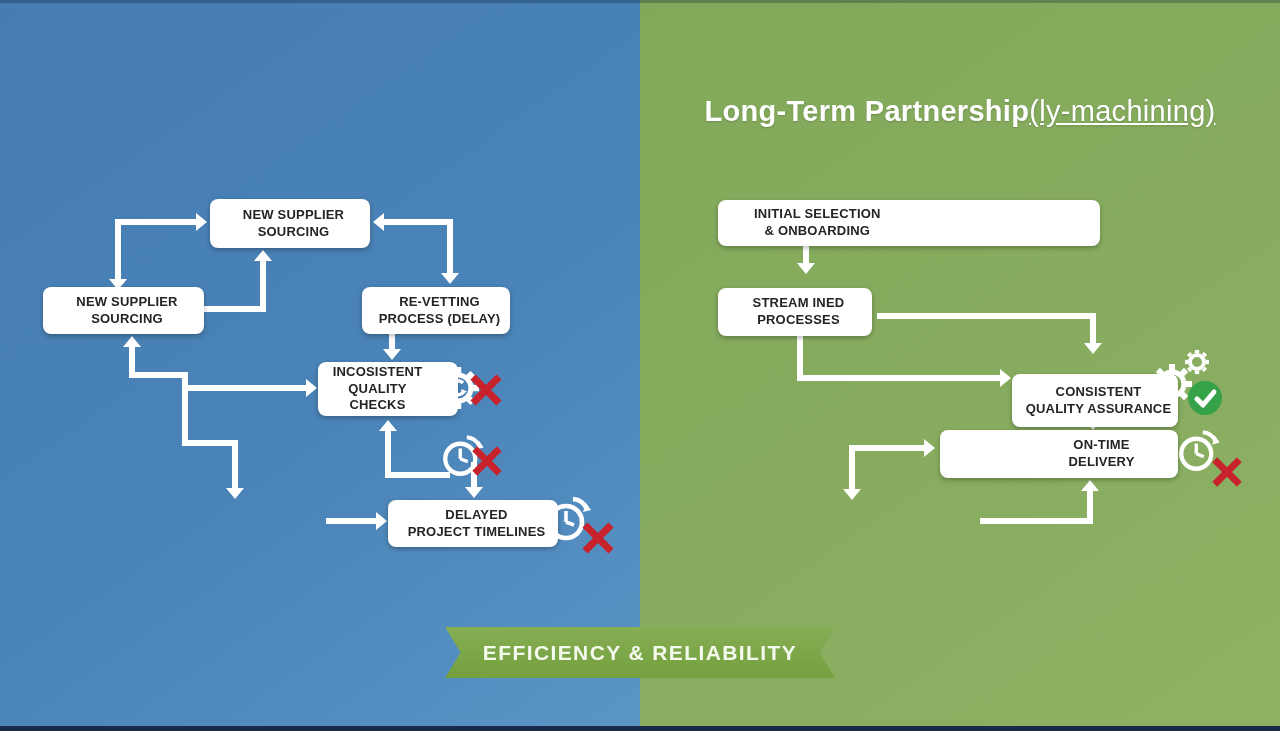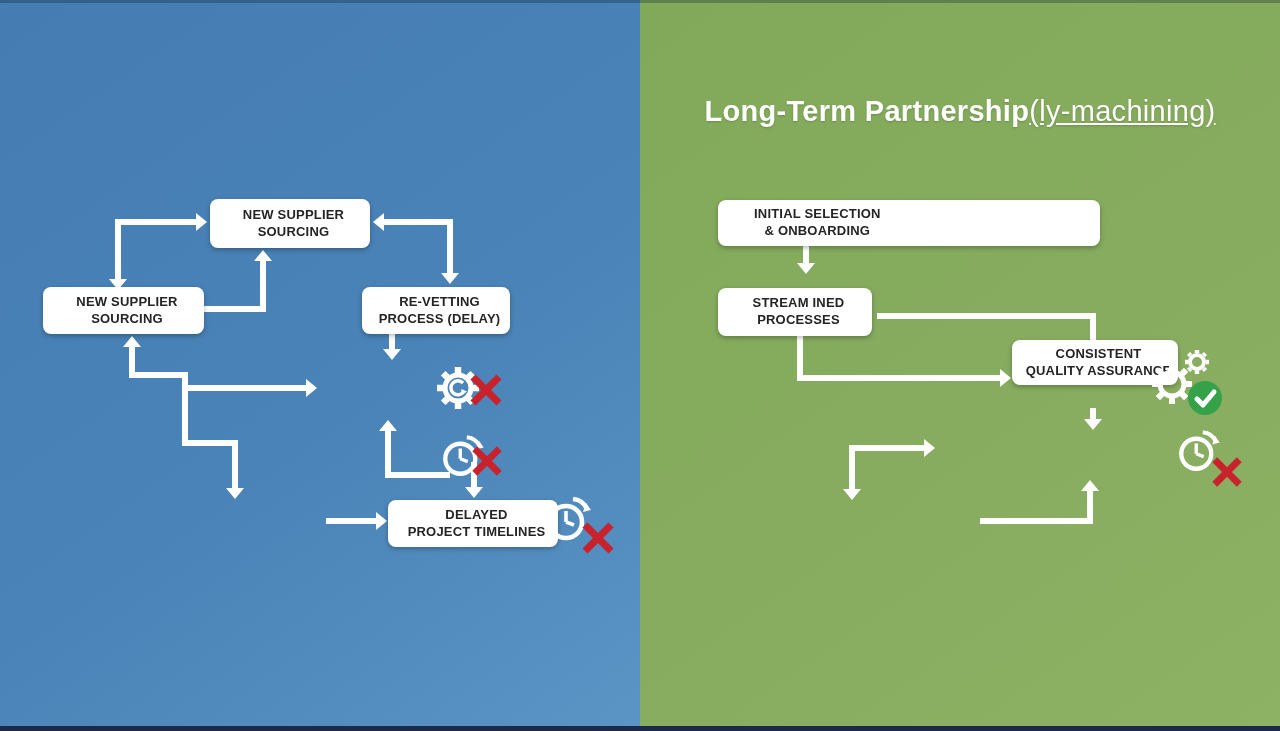--- a/index.html
+++ b/index.html
@@ -110,29 +110,34 @@
   <div class="seg h" style="left:980px;top:518px;width:113px;"></div>
   <div class="seg v" style="left:1087px;top:490px;height:34px;"></div>
   <div class="ah up" style="left:1081px;top:480px;"></div>
 
   <div class="node" style="left:210px;top:199px;width:160px;height:49px;">NEW SUPPLIER
 SOURCING</div>
   <div class="node" style="left:43px;top:287px;width:161px;height:47px;">NEW SUPPLIER
 SOURCING</div>
   <div class="node" style="left:362px;top:287px;width:148px;height:47px;">RE-VETTING
 PROCESS (DELAY)</div>
+  <div class="node" style="left:318px;top:362px;width:140px;height:54px;padding-right:28px;">INCOSISTENT
+QUALITY
+CHECKS</div>
   <div class="node" style="left:718px;top:200px;width:382px;height:46px;justify-content:flex-start;padding-left:36px;">INITIAL SELECTION
 &amp; ONBOARDING</div>
 
   <div class="node" style="left:388px;top:500px;width:170px;height:47px;">DELAYED
 PROJECT TIMELINES</div>
   <div class="node" style="left:718px;top:288px;width:154px;height:48px;">STREAM INED
 PROCESSES</div>
-  <div class="node" style="left:1012px;top:340px;width:166px;height:45px;">CONSISTENT
+  <div class="node" style="left:1012px;top:374px;width:166px;height:53px;">CONSISTENT
 QUALITY ASSURANCE</div>
+  <div class="node" style="left:940px;top:430px;width:238px;height:48px;padding-left:85px;">ON-TIME
+DELIVERY</div>
 
   <svg class="icon" style="left:426px;top:356px;" width="64" height="64" viewBox="0 0 64 64">
     <g stroke="#fff" fill="none">
       <circle cx="32" cy="32" r="13" stroke-width="5"></circle>
       <g stroke-width="6.5">
         <line x1="47" y1="32" x2="53" y2="32"></line>
           <line x1="11" y1="32" x2="17" y2="32"></line>
         <line x1="32" y1="11" x2="32" y2="17"></line>
           <line x1="32" y1="47" x2="32" y2="53"></line>
         <line x1="42.6" y1="21.4" x2="46.8" y2="17.2"></line>
@@ -223,17 +228,20 @@
     </g>
     <polygon points="45,26 53,24 48,17" fill="#fff"></polygon>
   </svg>
   <svg class="icon" style="left:1210px;top:455px;" width="34" height="34" viewBox="0 0 36 36">
     <g stroke="#c8232c" stroke-width="7.2">
         <line x1="5" y1="5" x2="31" y2="31"></line>
         <line x1="31" y1="5" x2="5" y2="31"></line>
       </g>
   </svg>
 
+  <div class="banner">
+    <span>EFFICIENCY &amp; RELIABILITY</span>
+  </div>
 
   <div class="edge-top"></div>
   <div class="edge-bottom"></div>
 
 </div>
 
 </body></html>

